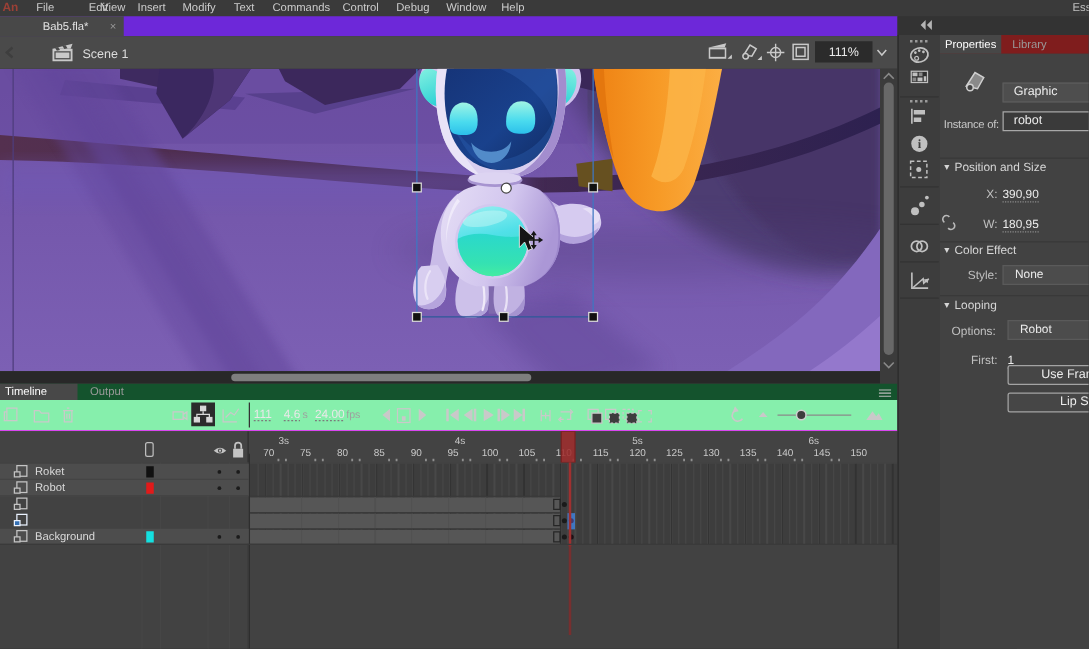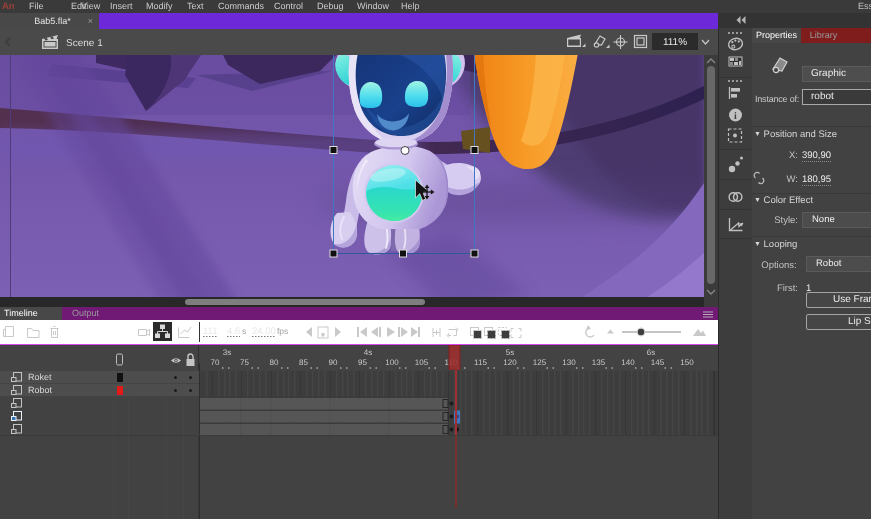--- a/index.html
+++ b/index.html
@@ -17,23 +17,23 @@
   #scenebar{left:0;top:29px;width:718px;height:26px;background:#4a4a4a;color:#dcdcdc;font-size:10px;}
   
   #stage{left:0;top:55px;width:704px;height:242px;overflow:hidden;}
   
   #vscroll{left:704px;top:55px;width:14px;height:252px;background:#3b3b3b;}
   #vthumb{left:3px;top:11px;width:8px;height:218px;background:#686868;border-radius:4px;}
   #hscroll{left:0;top:297px;width:704px;height:10px;background:#282828;}
   #hthumb{left:185px;top:2px;width:240px;height:6px;background:#7e7e7e;border-radius:3px;}
   
   #tl{left:0;top:307px;width:718px;height:212px;background:#424242;}
-  #tltabs{left:0;top:0;width:718px;height:13px;background:#701a75;}
+  #tltabs{left:0;top:0;width:718px;height:13px;background:#14532d;}
   #tltab1{left:0;top:0;width:62px;height:13px;background:#484848;color:#fff;font-size:9px;line-height:13px;}
-  #tlbar{left:0;top:13px;width:718px;height:24px;background:#ffffff;border-bottom:1px solid #d946ef;}
+  #tlbar{left:0;top:13px;width:718px;height:24px;background:#86efac;border-bottom:1px solid #d946ef;}
   #tlhead{left:0;top:38px;width:718px;height:25px;background:#434343;}
   #tlrows{left:0;top:64px;width:718px;height:65px;}
   .lrow{position:absolute;left:0;width:199px;height:13px;background:#4d4d4d;color:#d9d9d9;font-size:9px;box-shadow:inset 0 -1px 0 #444;}
   .lrow .nm{position:absolute;left:28px;top:0;line-height:13px;}
   .sw{position:absolute;left:117px;top:2px;width:6px;height:9px;}
   .dot{position:absolute;width:3px;height:3px;border-radius:50%;background:#1b1b1b;top:5px;}
   .frames{position:absolute;left:200px;width:518px;height:13px;
      background:repeating-linear-gradient(90deg,#323232 0 1px,transparent 1px 29.5px),
                 repeating-linear-gradient(90deg,#3d3d3d 0 4.9px,#484848 4.9px 5.9px);
      background-position:12.2px 0,1.3px 0;}
@@ -471,20 +471,26 @@
         <div class="sw" style="background:#111;"></div>
       <div class="dot" style="left:174px;"></div>
         <div class="dot" style="left:189px;"></div>
       </div>
     <div class="lrow" style="top:13px;">
         <span class="nm">Robot</span>
         <div class="sw" style="background:#e21a1a;"></div>
       <div class="dot" style="left:174px;"></div>
         <div class="dot" style="left:189px;"></div>
       </div>
+    <div class="lrow" style="top:52px;">
+        <span class="nm">Background</span>
+        <div class="sw" style="background:#14e0e0;"></div>
+      <div class="dot" style="left:174px;"></div>
+        <div class="dot" style="left:189px;"></div>
+      </div>
 
     <svg style="position:absolute;left:10px;top:0;" width="16" height="65">
       <g stroke="#c4c4c4" fill="none">
         <rect x="3.5" y="1.5" width="8" height="8.5"></rect>
         <rect x="1.5" y="6.5" width="4.5" height="4" fill="#4d4d4d"></rect>
       </g>
         <g stroke="#c4c4c4" fill="none">
         <rect x="3.5" y="14.5" width="8" height="8.5"></rect>
         <rect x="1.5" y="19.5" width="4.5" height="4" fill="#4d4d4d"></rect>
       </g>

